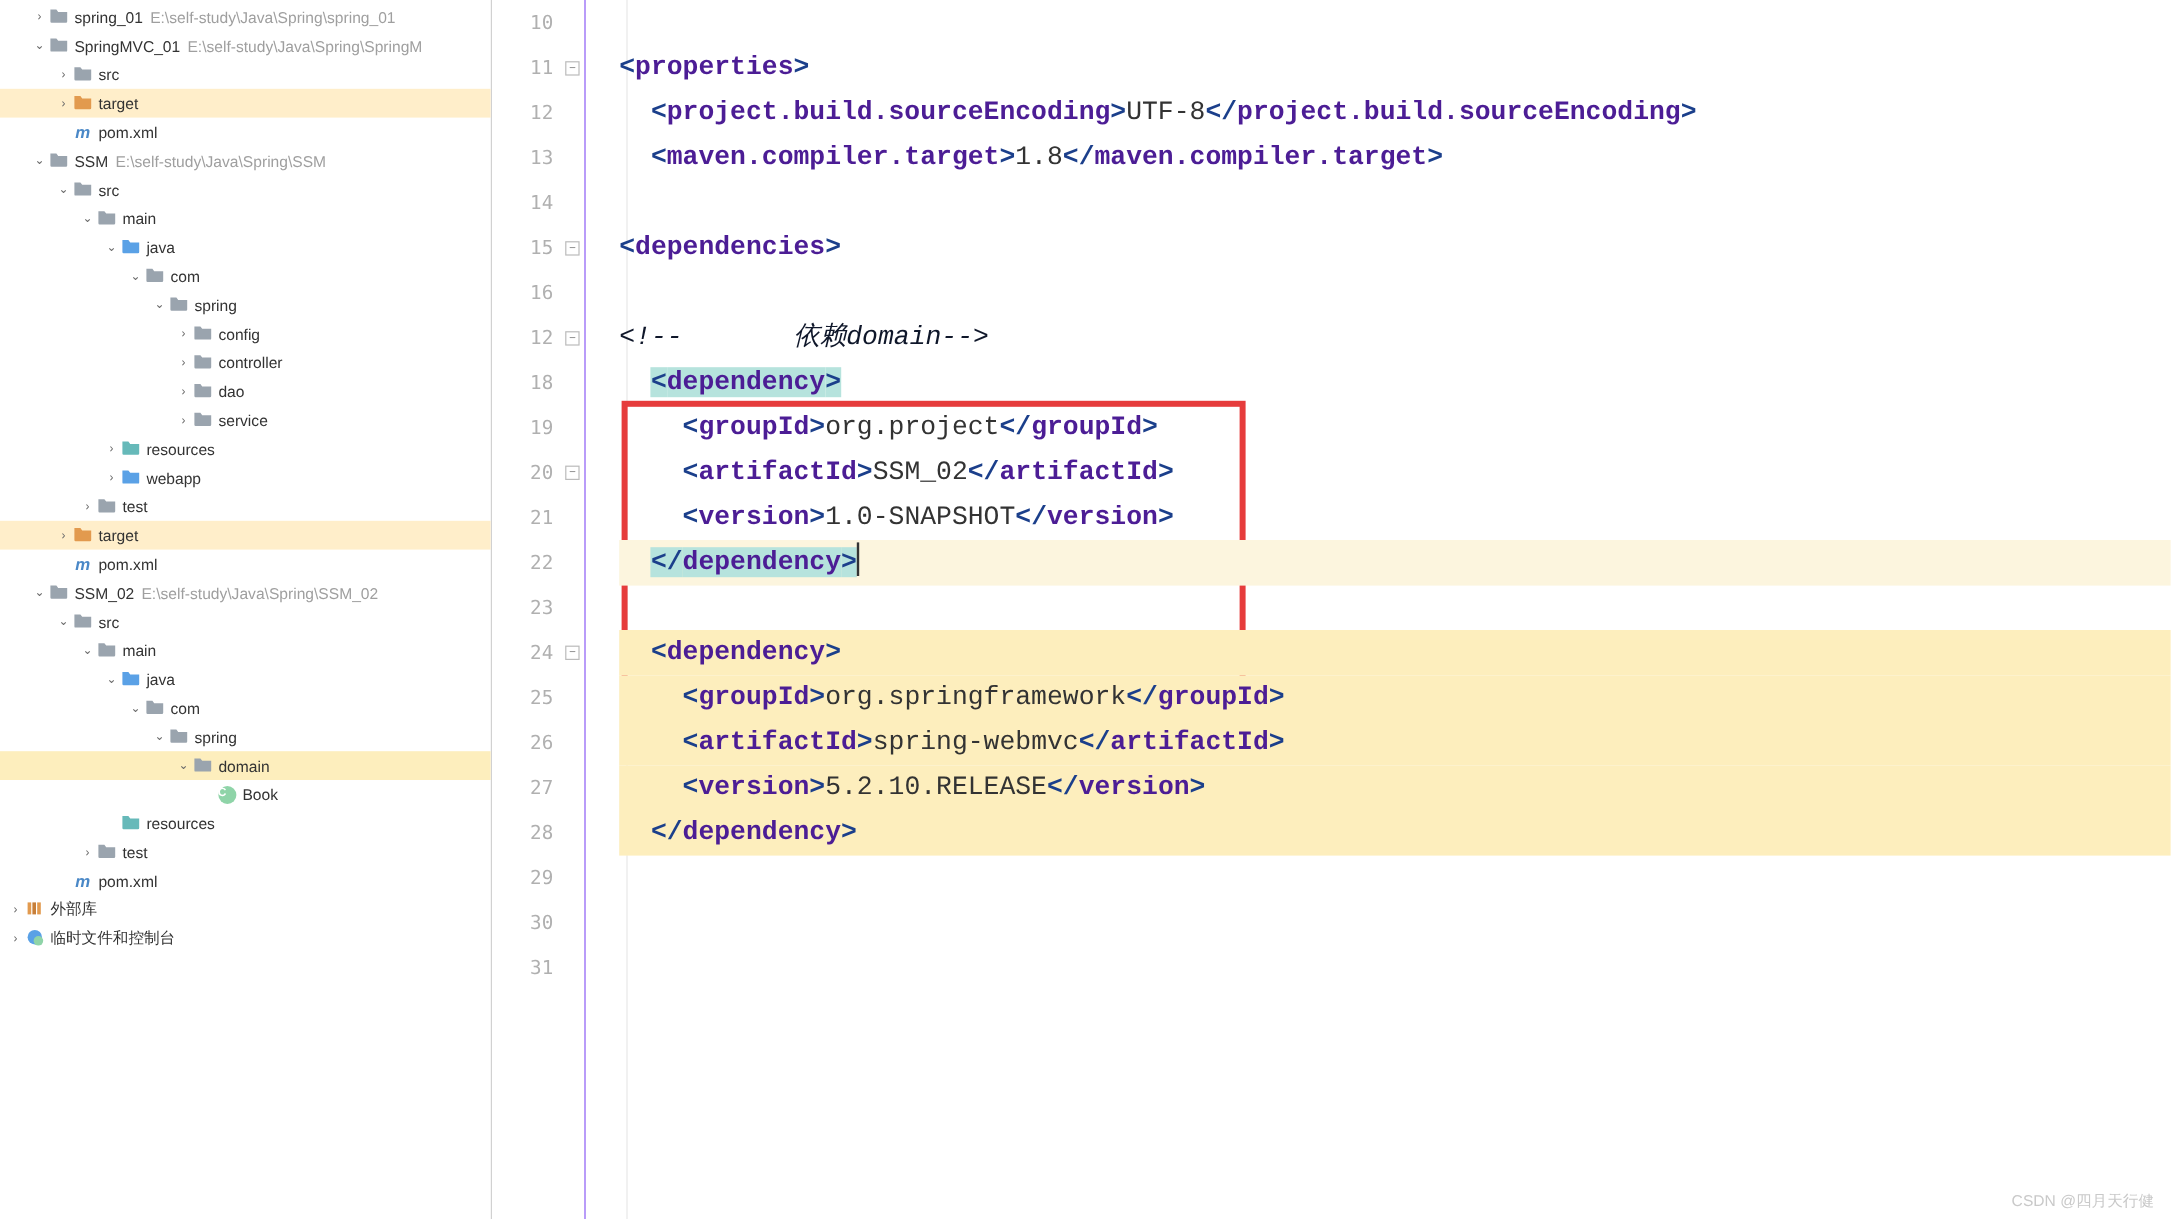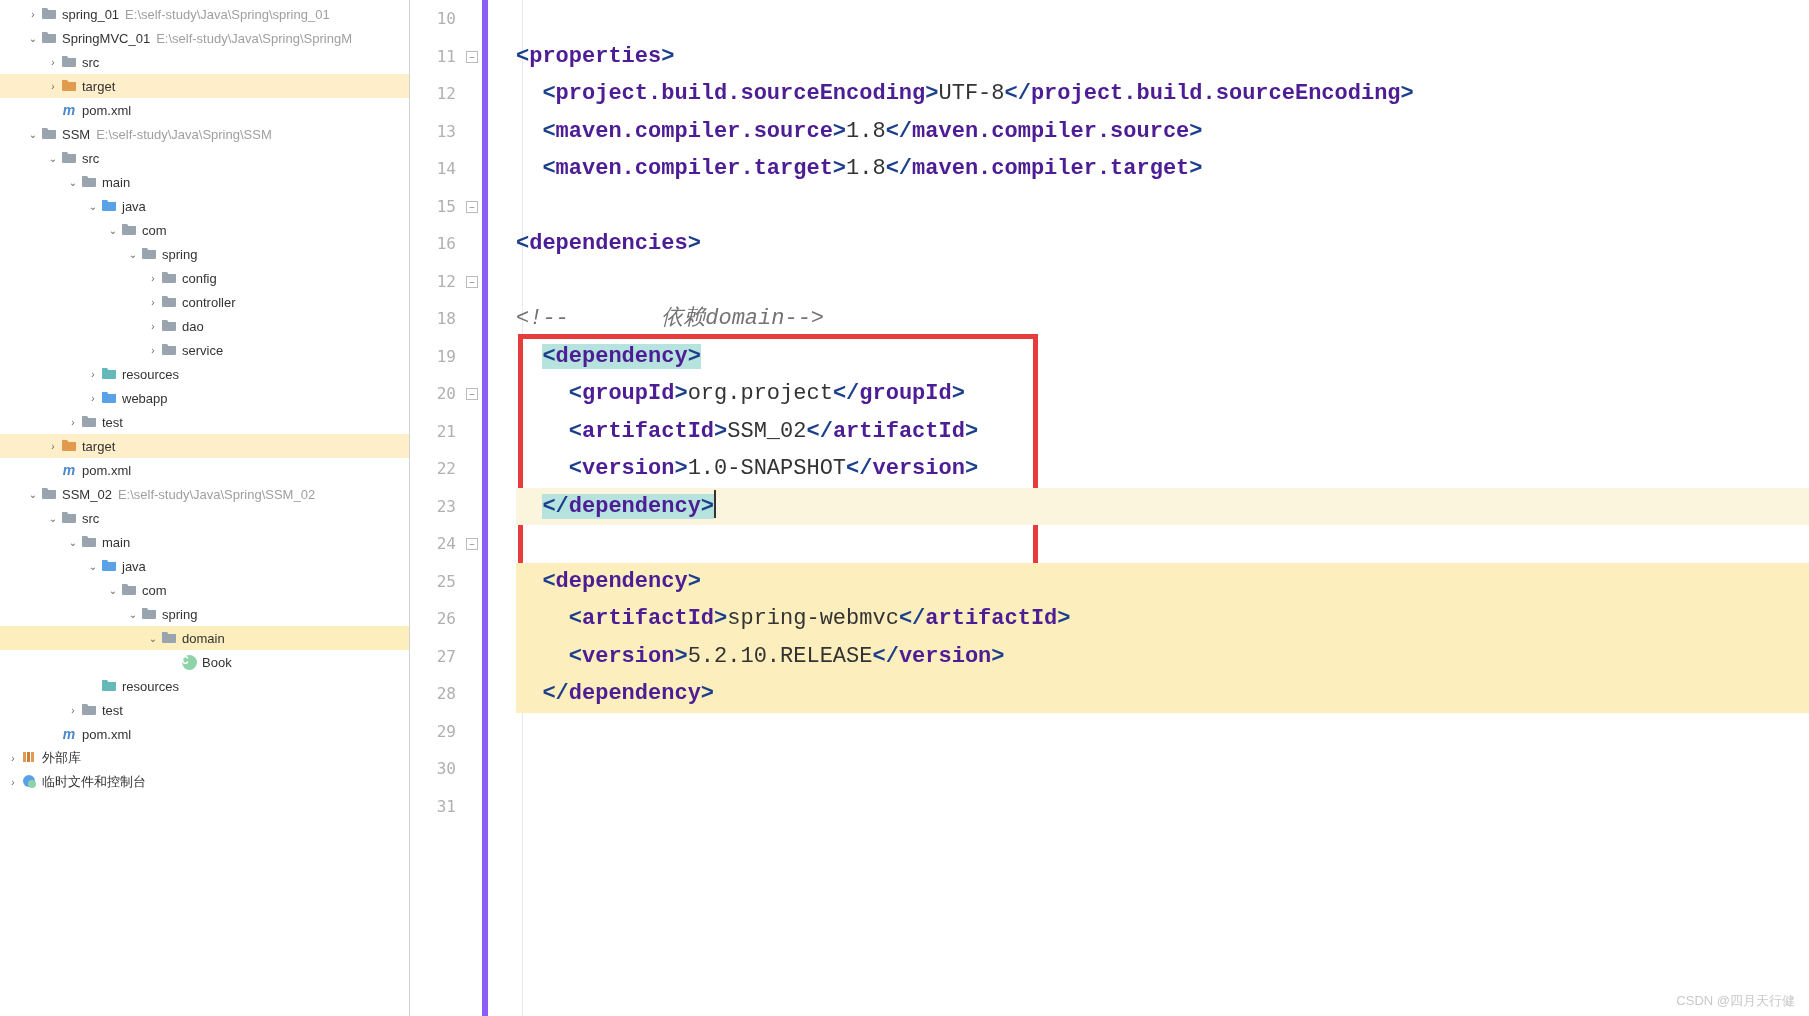--- a/index.html
+++ b/index.html
@@ -14,32 +14,32 @@
 .tree-label.bold { font-weight: 400; }
 .tree-path { color: #9f9f9f; margin-left: 6px; }
 .folder-gray svg { fill: #9aa4ae; }
 .folder-orange svg { fill: #e29a4e; }
 .folder-blue svg { fill: #5aa1e6; }
 .folder-teal svg { fill: #66b9b9; }
 .icon-m { color: #4a88c7; font-weight: 700; font-style: italic; font-size: 14px; }
 .icon-lib svg { fill: #e29a4e; }
 .icon-c { background: #8fd4a8; color: #fff; border-radius: 50%; width: 15px; height: 15px; font-size: 10px; font-weight: 700; }
 .editor { flex: 1; display: flex; background: #fff; position: relative; }
-.gutter { width: 78px; background: #fff; border-right: 6px solid #8b5cf6; text-align: right; padding-right: 26px; color: #b0b0b0; font-family: Consolas, monospace; font-size: 16px; position: relative; }
+.gutter { width: 78px; background: #fff; border-right: 1px solid #8b5cf6; text-align: right; padding-right: 26px; color: #b0b0b0; font-family: Consolas, monospace; font-size: 16px; position: relative; }
 .gutter-line { height: 37.5px; line-height: 37.5px; }
 .fold-col { position: absolute; right: 0; top: 0; width: 20px; }
 .fold-mark { position: absolute; width: 12px; height: 12px; border: 1px solid #bbb; background: #fff; left: 4px; font-size: 9px; line-height: 10px; text-align: center; color: #888; }
 .code { flex: 1; font-family: Consolas, "Courier New", monospace; font-size: 22px; line-height: 37.5px; padding-left: 28px; position: relative; }
 .code-line { height: 37.5px; white-space: pre; position: relative; }
 .code-line.hl-cursor { background: #fcf5de; }
 .code-line.hl-diff { background: #fdeebd; }
 .t-tag { color: #4c1d95; font-weight: 600; }
 .t-brk { color: #1b3f8b; font-weight: 600; }
 .t-text { color: #333; }
-.t-comment { color: #737373; font-style: italic; margin-top: 41px; }
+.t-comment { color: #0f172a; font-style: italic; margin-top: 41px; }
 .hl-teal { background: #b6e3dd; }
 .cursor-bar { display: inline-block; width: 1.5px; height: 28px; background: #333; vertical-align: middle; position: relative; top: -2px; }
 .red-box { position: absolute; border: 5px solid #e63c3c; pointer-events: none; }
 .struct-guide { position: absolute; left: 34px; top: 0; width: 1px; background: #e8e8e8; }
 .watermark { position: fixed; right: 14px; bottom: 6px; color: #c9c9c9; font-size: 13px; }
 </style>
 </head>
 <body>
 
 <div class="sidebar" id="tree">
@@ -372,33 +372,33 @@
         <div class="fold-mark" style="top: 388px;">−</div>
         <div class="fold-mark" style="top: 538px;">−</div>
       </div>
   </div>
   <div class="code" id="code">
     <div class="struct-guide" style="height:100%"></div>
     <div class="red-box" id="redbox" style="top: 333.5px; left: 30px; width: 520px; height: 237px;"></div>
   <div class="code-line"></div>
       <div class="code-line"><span class="t-brk">&lt;</span><span class="t-tag">properties</span><span class="t-brk">&gt;</span></div>
       <div class="code-line">&nbsp;&nbsp;<span class="t-brk">&lt;</span><span class="t-tag">project.build.sourceEncoding</span><span class="t-brk">&gt;</span><span class="t-text">UTF-8</span><span class="t-brk">&lt;/</span><span class="t-tag">project.build.sourceEncoding</span><span class="t-brk">&gt;</span></div>
-      <div class="code-line">&nbsp;&nbsp;<span class="t-brk">&lt;</span><span class="t-tag">maven.compiler.source</span><span class="t-brk">&gt;</span><span class="t-text">1.8</span><span class="t-brk">&lt;/</span><span class="t-tag">maven.compiler.source</span><span class="t-brk">&gt;</span></div>
       <div class="code-line">&nbsp;&nbsp;<span class="t-brk">&lt;</span><span class="t-tag">maven.compiler.target</span><span class="t-brk">&gt;</span><span class="t-text">1.8</span><span class="t-brk">&lt;/</span><span class="t-tag">maven.compiler.target</span><span class="t-brk">&gt;</span></div>
       <div class="code-line"></div>
       <div class="code-line"><span class="t-brk">&lt;</span><span class="t-tag">dependencies</span><span class="t-brk">&gt;</span></div>
       <div class="code-line"></div>
       <div class="code-line"><span class="t-comment">&lt;!--       依赖domain--&gt;</span></div>
       <div class="code-line">&nbsp;&nbsp;<span class="t-brk hl-teal">&lt;</span><span class="t-tag hl-teal">dependency</span><span class="t-brk hl-teal">&gt;</span></div>
       <div class="code-line">&nbsp;&nbsp;&nbsp;&nbsp;<span class="t-brk">&lt;</span><span class="t-tag">groupId</span><span class="t-brk">&gt;</span><span class="t-text">org.project</span><span class="t-brk">&lt;/</span><span class="t-tag">groupId</span><span class="t-brk">&gt;</span></div>
       <div class="code-line">&nbsp;&nbsp;&nbsp;&nbsp;<span class="t-brk">&lt;</span><span class="t-tag">artifactId</span><span class="t-brk">&gt;</span><span class="t-text">SSM_02</span><span class="t-brk">&lt;/</span><span class="t-tag">artifactId</span><span class="t-brk">&gt;</span></div>
       <div class="code-line">&nbsp;&nbsp;&nbsp;&nbsp;<span class="t-brk">&lt;</span><span class="t-tag">version</span><span class="t-brk">&gt;</span><span class="t-text">1.0-SNAPSHOT</span><span class="t-brk">&lt;/</span><span class="t-tag">version</span><span class="t-brk">&gt;</span></div>
       <div class="code-line hl-cursor">&nbsp;&nbsp;<span class="t-brk hl-teal">&lt;/</span><span class="t-tag hl-teal">dependency</span><span class="t-brk hl-teal">&gt;</span><span class="cursor-bar"></span></div>
       <div class="code-line"></div>
       <div class="code-line hl-diff">&nbsp;&nbsp;<span class="t-brk">&lt;</span><span class="t-tag">dependency</span><span class="t-brk">&gt;</span></div>
+      <div class="code-line hl-diff">&nbsp;&nbsp;&nbsp;&nbsp;<span class="t-brk">&lt;</span><span class="t-tag">groupId</span><span class="t-brk">&gt;</span><span class="t-text">org.springframework</span><span class="t-brk">&lt;/</span><span class="t-tag">groupId</span><span class="t-brk">&gt;</span></div>
       <div class="code-line hl-diff">&nbsp;&nbsp;&nbsp;&nbsp;<span class="t-brk">&lt;</span><span class="t-tag">artifactId</span><span class="t-brk">&gt;</span><span class="t-text">spring-webmvc</span><span class="t-brk">&lt;/</span><span class="t-tag">artifactId</span><span class="t-brk">&gt;</span></div>
       <div class="code-line hl-diff">&nbsp;&nbsp;&nbsp;&nbsp;<span class="t-brk">&lt;</span><span class="t-tag">version</span><span class="t-brk">&gt;</span><span class="t-text">5.2.10.RELEASE</span><span class="t-brk">&lt;/</span><span class="t-tag">version</span><span class="t-brk">&gt;</span></div>
       <div class="code-line hl-diff">&nbsp;&nbsp;<span class="t-brk">&lt;/</span><span class="t-tag">dependency</span><span class="t-brk">&gt;</span></div>
       <div class="code-line"></div>
     </div>
 </div>
 
 <div class="watermark">CSDN @四月天行健</div>
 
 </body></html>

